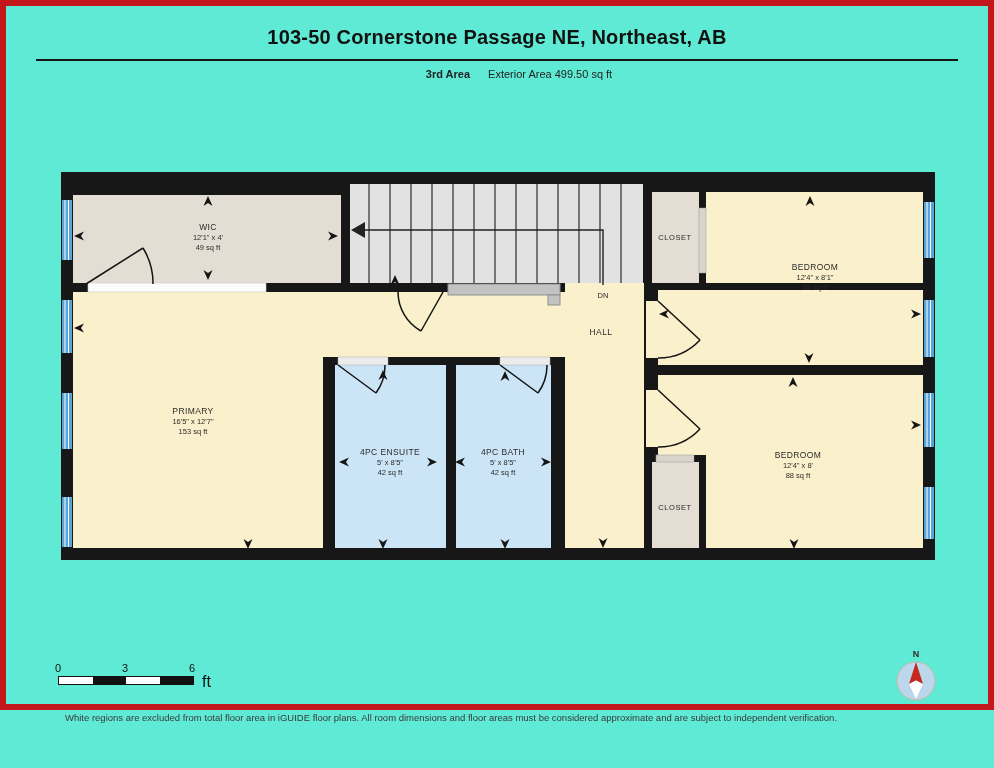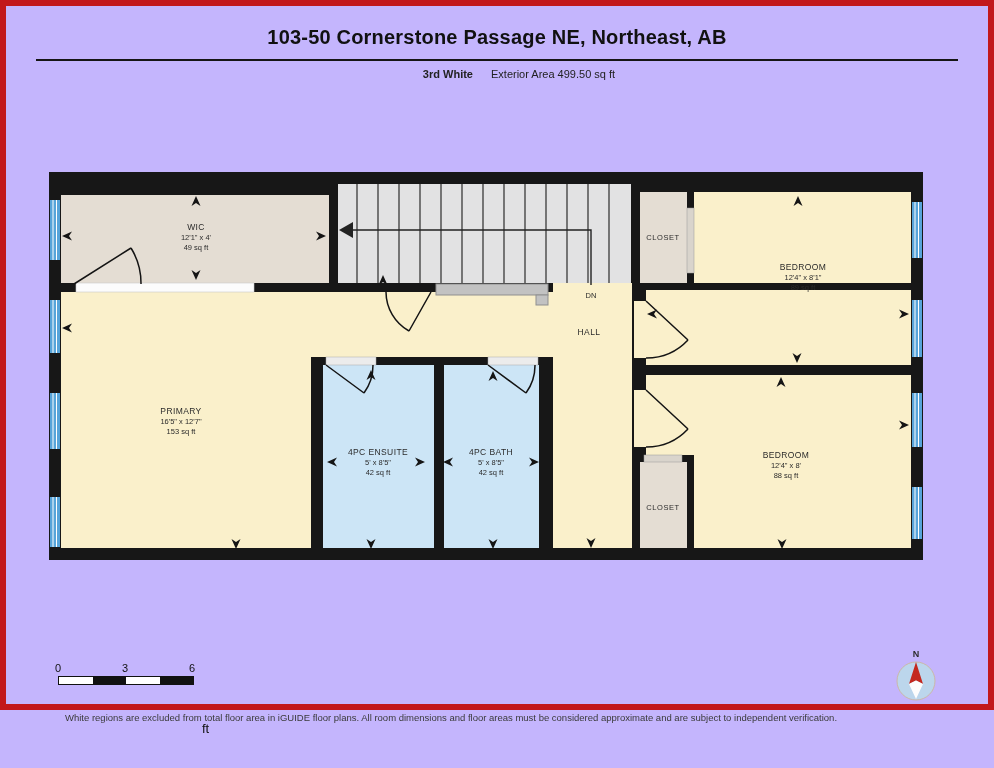--- a/index.html
+++ b/index.html
@@ -1,52 +1,52 @@
 <!DOCTYPE html>
 <html><head>
 <meta charset="utf-8">
 <style>
   html,body{margin:0;padding:0;background:#fff;}
-  .page{position:relative;width:994px;height:768px;background:#c4b5fd;overflow:hidden;
+  .page{position:relative;width:994px;height:768px;background:#5eead4;overflow:hidden;
         font-family:"Liberation Sans",sans-serif;color:#222;}
   .frame{position:absolute;left:0;top:0;width:982px;height:698px;border:6px solid #c2181b;}
   .title{position:absolute;left:0;top:26px;width:994px;text-align:center;
          font-size:20px;font-weight:bold;letter-spacing:.2px;color:#111;}
   .title-rule{position:absolute;left:36px;top:59px;width:922px;height:2px;background:#151515;}
   .subtitle{position:absolute;left:0;top:68px;width:994px;display:flex;justify-content:center;
             gap:18px;font-size:11px;color:#222;transform:translateX(22px);}
   .subtitle .floor{font-weight:bold;}
-  .plan{position:absolute;left:46px;top:168px;width:880px;height:402px;}
+  .plan{position:absolute;left:58px;top:168px;width:880px;height:402px;}
   .plan svg{display:block;}
   svg text{font-family:"Liberation Sans",sans-serif;fill:#2b2b2b;}
   .rname{font-size:8.5px;letter-spacing:.4px;}
   .rdims{font-size:7.5px;}
   .rsmall{font-size:7.5px;letter-spacing:.6px;}
   .scalebar{position:absolute;left:50px;top:662px;width:220px;height:26px;font-size:11px;color:#111;}
   .scalebar .num{position:absolute;top:0;transform:translateX(-50%);}
   .scalebar .bar{position:absolute;left:8px;top:14px;width:134px;height:7px;border:1px solid #111;
                  display:flex;}
   .scalebar .seg{height:100%;}
-  .scalebar .unit{position:absolute;left:152px;top:11px;font-size:13px;margin-top:48px;}
+  .scalebar .unit{position:absolute;left:152px;top:11px;font-size:16px;}
   .prepared{position:absolute;left:0;top:672px;width:994px;text-align:center;
             font-size:10.5px;color:#3c3c3c;letter-spacing:.2px;}
   .compass{position:absolute;left:894px;top:646px;width:44px;height:58px;}
   .disclaimer{position:absolute;left:33px;top:712px;width:940px;font-size:9.5px;color:#3a3a3a;margin-left:32px;}
 </style>
 </head>
 <body>
 
 <div class="page">
 
   <div class="frame"></div>
 
   <div class="title">103-50 Cornerstone Passage NE, Northeast, AB</div>
   <div class="title-rule"></div>
   <div class="subtitle">
-    <span class="floor">3rd White</span>
+    <span class="floor">3rd Area</span>
     <span class="area">Exterior Area 499.50 sq ft</span>
   </div>
 
   <div class="plan">
   <svg width="880" height="402" viewBox="0 0 880 402">
     <defs>
       <polygon id="arr" points="0,-6 4.5,4 0,1 -4.5,4" fill="#151515"></polygon>
     </defs>
 
     <rect x="3" y="4" width="874" height="388" fill="#171717"></rect>

